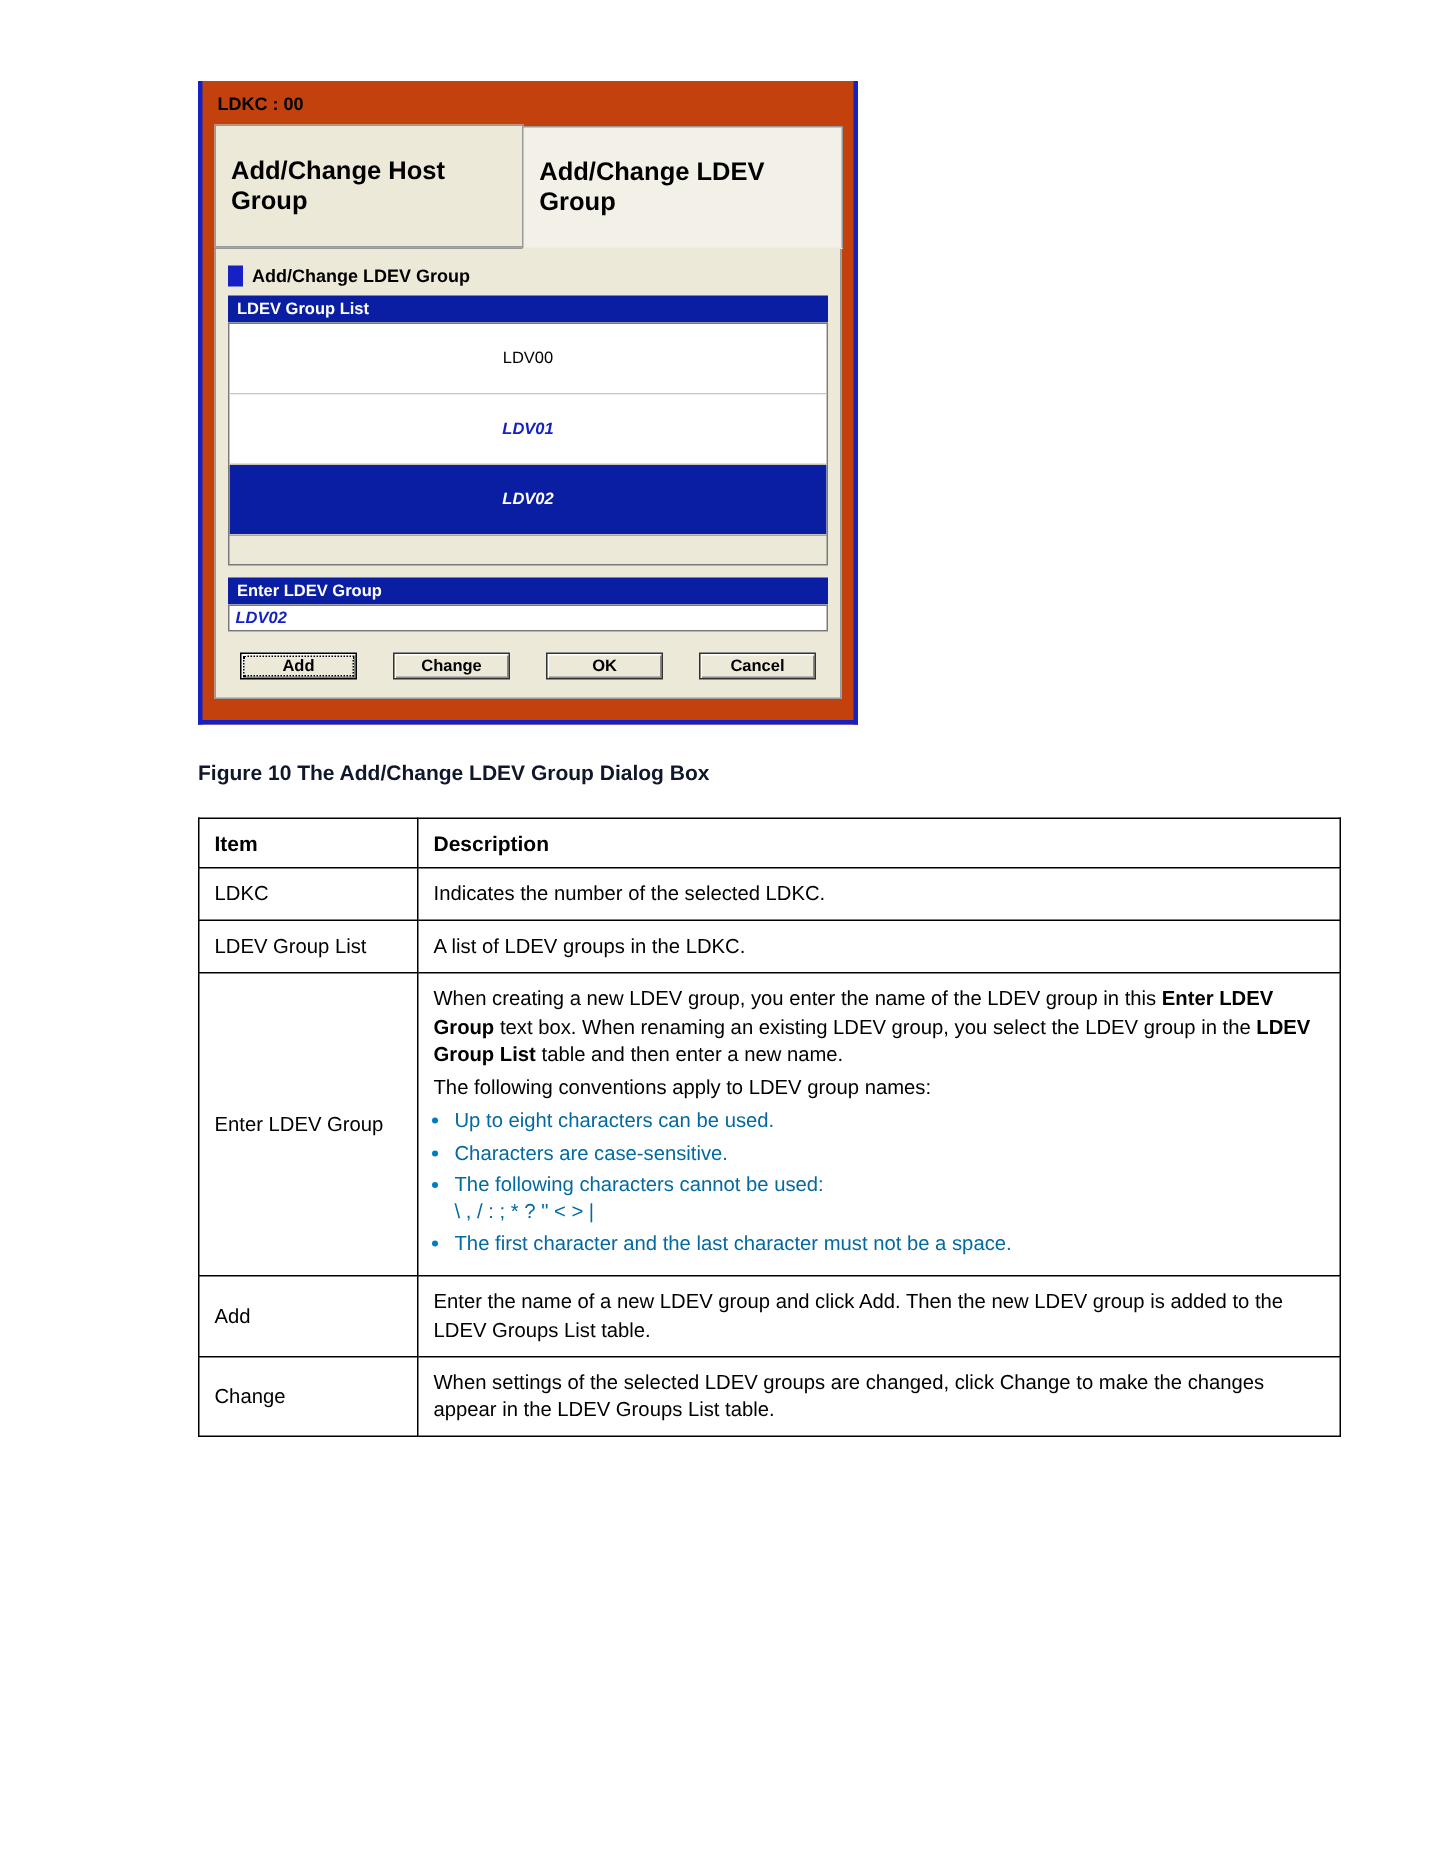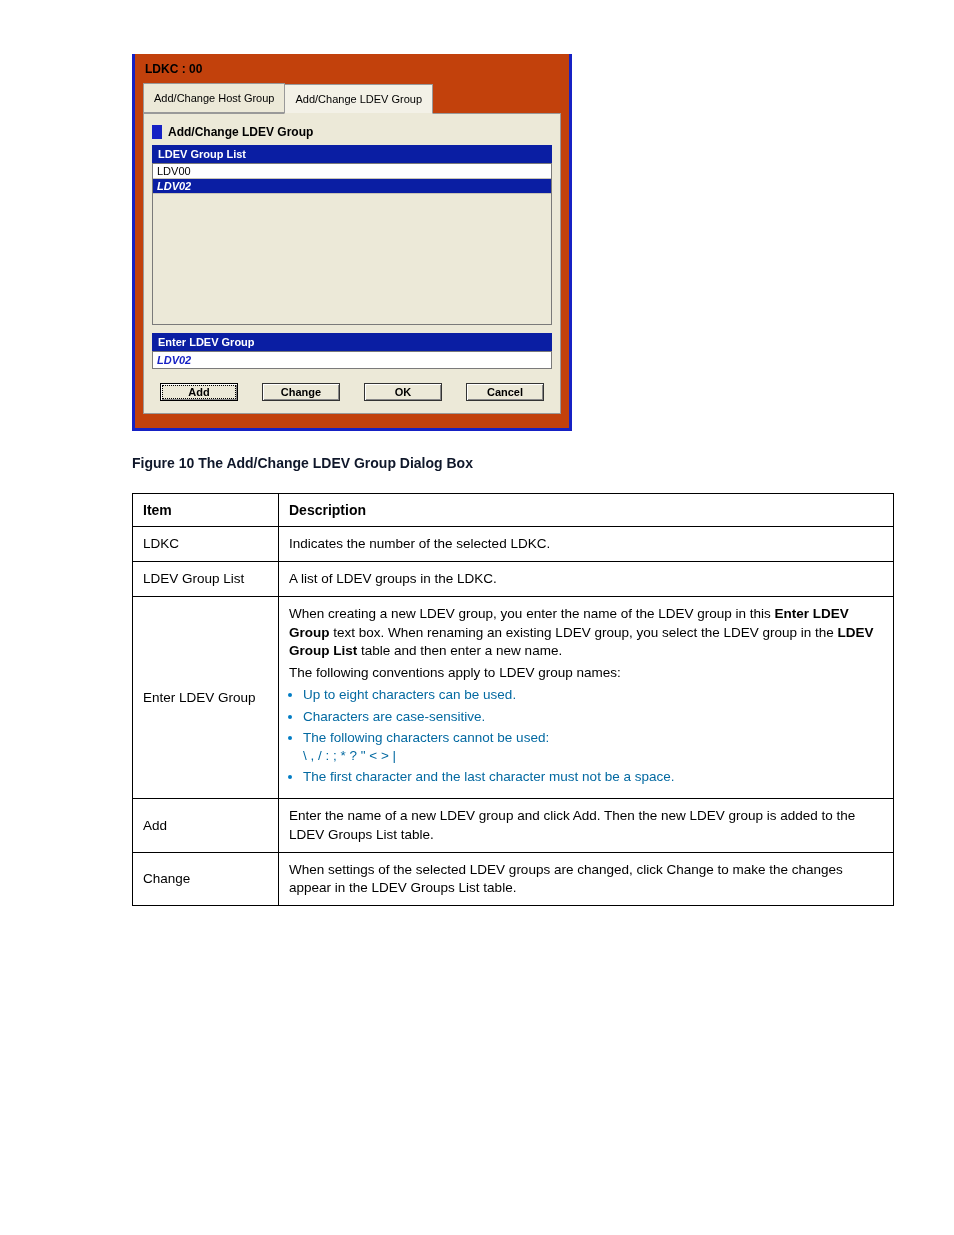--- a/index.html
+++ b/index.html
@@ -29,23 +29,23 @@
     font-weight: bold;
     font-size: 12px;
     margin: 2px 0 7px 2px;
   }
   .tabstrip {
     display: flex;
     border-bottom: 1px solid #999;
     margin-bottom: 0;
   }
   .tab {
-    padding: 8px 10px;
-    font-size: 11px;
-    font-weight: normal;
+    padding: 20px 10px;
+    font-size: 17px;
+    font-weight: bold;
     border: 1px solid #999;
     background: #ece9d8;
     position: relative;
     margin-right: -1px;
   }
   .tab.active {
     background: #f3f1e7;
     border-bottom: 1px solid #ece9d8;
     top: 1px;
   }
@@ -77,23 +77,24 @@
     padding: 3px 6px;
   }
   .listbox {
     border: 1px solid #7a7a7a;
     background: #ece9d8;
     height: 160px;
     overflow: hidden;
     font-size: 11px;
   }
   .listitem {
-    padding: 1px 4px;
+    padding: 17px 4px;
     border-bottom: 1px solid #c8c4b6;
     background: #fff;
+    text-align: center;
   }
   .listitem.ital {
     font-style: italic;
     font-weight: bold;
     color: #1621c4;
   }
   .listitem.selected {
     background: #0a1ea3;
     color: #fff;
   }
@@ -196,20 +197,21 @@
 
     <div class="tabbody">
       <div class="section-title">
         <span class="mark"></span>
         <span>Add/Change LDEV Group</span>
       </div>
 
       <div class="bluebar">LDEV Group List</div>
       <div class="listbox">
         <div class="listitem">LDV00</div>
+        <div class="listitem ital">LDV01</div>
         <div class="listitem ital selected">LDV02</div>
       </div>
 
       <div style="height:8px"></div>
       <div class="bluebar">Enter LDEV Group</div>
       <div class="input-like">LDV02</div>
 
       <div class="btnrow">
         <div class="winbtn focused">Add</div>
         <div class="winbtn">Change</div>

